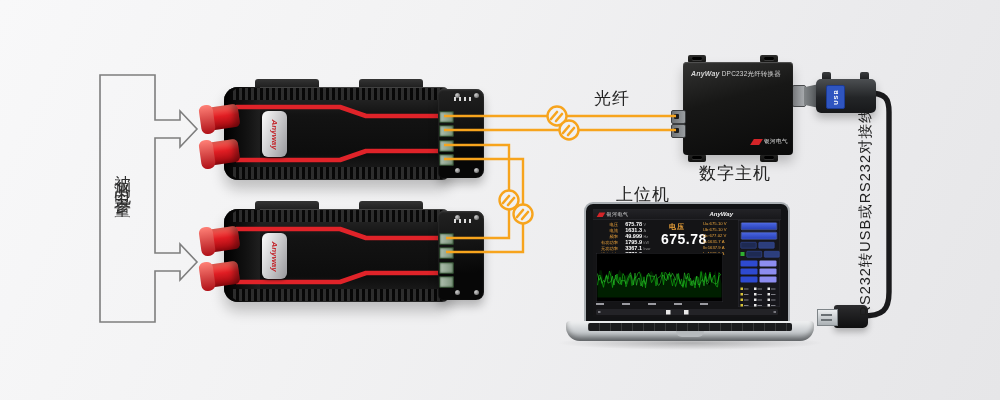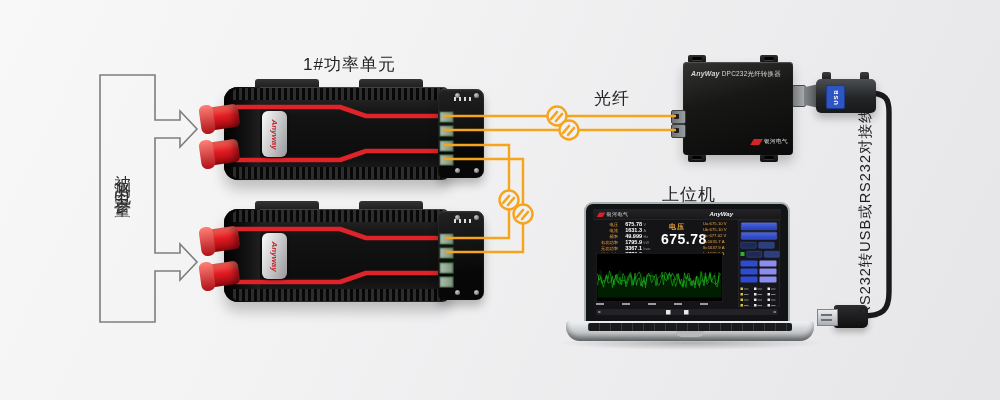--- a/index.html
+++ b/index.html
@@ -421,19 +421,19 @@
           <line x1="508" y1="205" x2="514" y2="198" stroke="#F7A41D" stroke-width="2.6" stroke-linecap="round"></line>
         </g>
         <g>
           <circle cx="523" cy="214" r="9.5" fill="#f1f1f2" stroke="#F7A41D" stroke-width="2.4"></circle>
           <line x1="517" y1="217" x2="523" y2="210" stroke="#F7A41D" stroke-width="2.6" stroke-linecap="round"></line>
           <line x1="522" y1="219" x2="528" y2="212" stroke="#F7A41D" stroke-width="2.6" stroke-linecap="round"></line>
         </g>
       </g>
   </svg>
 
-  <div class="lbl" style="left:303px;top:53px">1#功率单元</div>
   <div class="lbl" style="left:594px;top:87px">光纤</div>
-  <div class="lbl" style="left:662px;top:183px">上位机</div>
+  <div class="lbl" style="left:699px;top:162px">数字主机</div>
+  <div class="lbl" style="left:616px;top:183px">上位机</div>
   <div id="measured-text">被测电参量</div>
   <div id="rs232-label">RS232转USB或RS232对接线</div>
 
 </div>
 
 </body></html>

